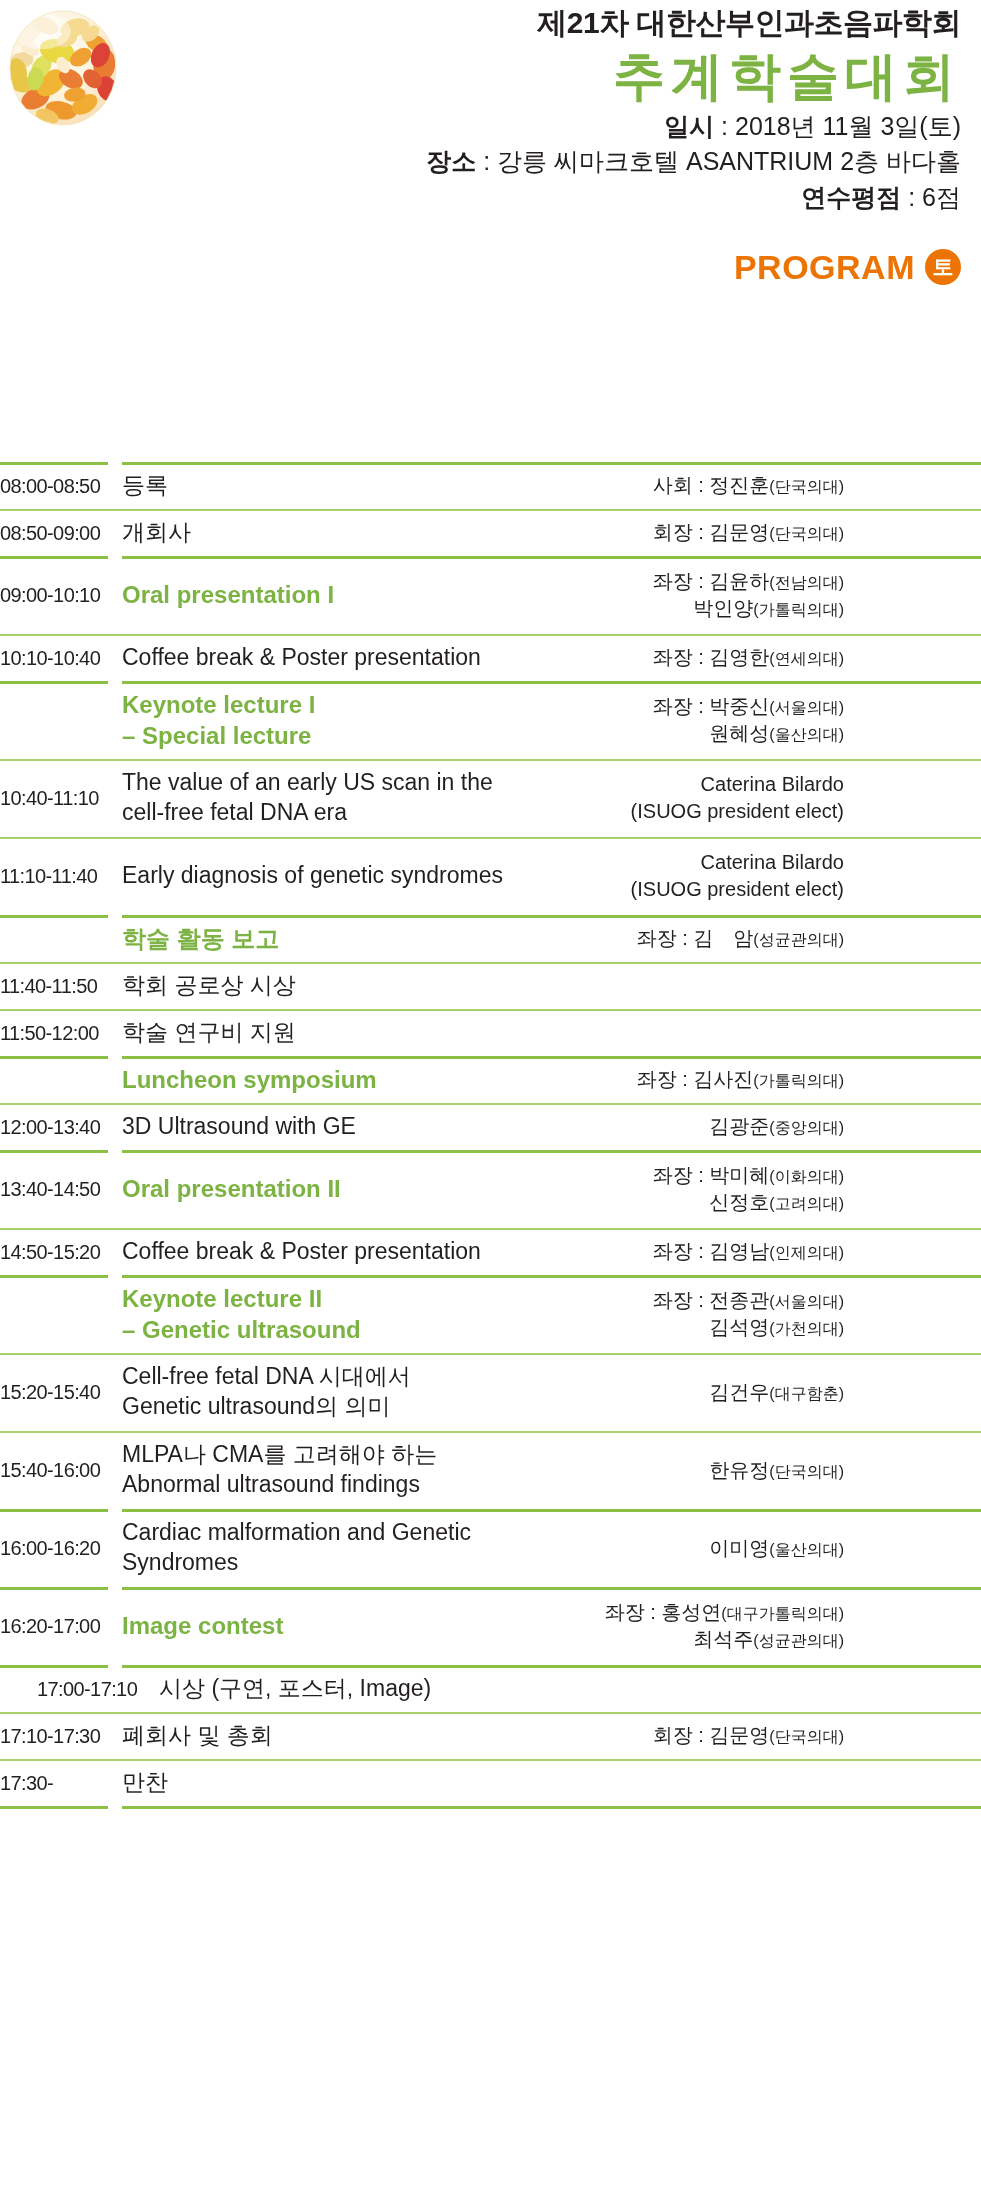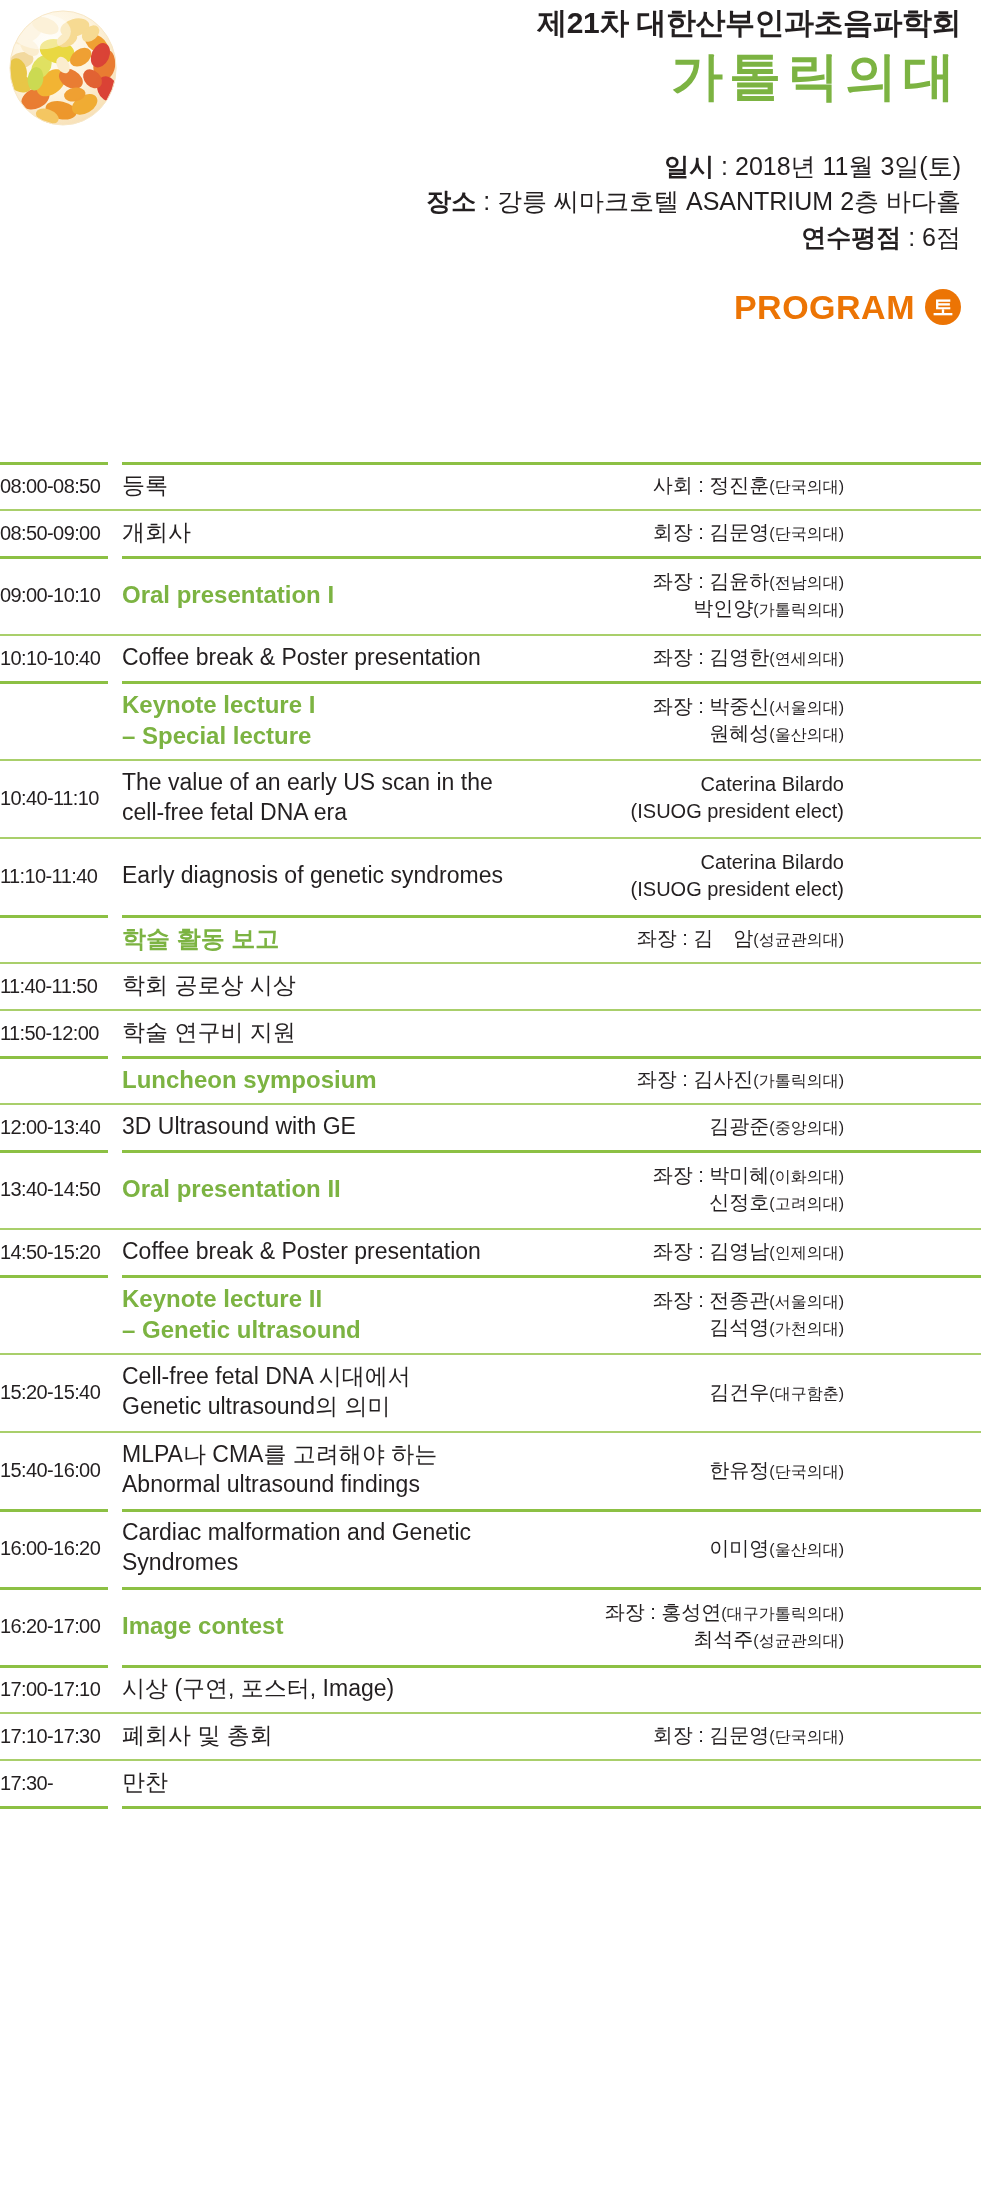--- a/index.html
+++ b/index.html
@@ -51,21 +51,20 @@
     font-size: 52px;
     font-weight: 700;
     color: #7cb342;
     line-height: 1.25;
     letter-spacing: 6px;
     margin-top: 2px;
     white-space: nowrap;
   }
 
   .meta {
-    margin-top: 40px;
   }
   .meta-row {
     font-size: 25px;
     line-height: 1.42;
     color: #231f20;
     white-space: nowrap;
   }
   .meta-row .lbl { font-weight: 700; }
 
   .program-head {
@@ -223,21 +222,21 @@
           <ellipse cx="30" cy="74" rx="8" ry="12" fill="#c9d84a" transform="rotate(8 30 74)"></ellipse>
         </g>
         <ellipse cx="36" cy="26" rx="30" ry="18" fill="#ffffff" opacity="0.45"></ellipse>
       </g>
       <ellipse cx="58" cy="63" rx="54" ry="58" fill="none" stroke="#f7e7c6" stroke-width="1"></ellipse>
     </svg>
   </div>
 
   <div class="header-text">
     <div class="line-1">제21차 대한산부인과초음파학회</div>
-    <div class="line-2">가톨릭의대</div>
+    <div class="line-2">추계학술대회</div>
 
     <div class="meta">
       <div class="meta-row">
         <span class="lbl">일시</span><span> : </span><span>2018년 11월 3일(토)</span>
       </div>
       <div class="meta-row">
         <span class="lbl">장소</span><span> : </span><span>강릉 씨마크호텔 ASANTRIUM 2층 바다홀</span>
       </div>
       <div class="meta-row">
         <span class="lbl">연수평점</span><span> : </span><span>6점</span>
@@ -544,21 +543,21 @@
       <div class="c-chair">
         <span class="nm2">좌장 : 홍성연<span class="aff">(대구가톨릭의대)</span></span>
         <span class="nm2">최석주<span class="aff">(성균관의대)</span></span>
       </div>
     </div>
     <div class="rule">
       <div class="seg-time"></div>
       <div class="seg-gap"></div>
       <div class="seg-rest"></div>
     </div>
-    <div class="row" style="min-height: 47px; padding-top: 6px; padding-bottom: 6px;">
+    <div class="row" style="min-height: 47px; padding-top: 6px; padding-bottom: 6px; margin-left: 37px;">
       <div class="c-time">17:00-17:10</div>
       <div class="c-gap"></div>
       <div class="c-title">
         <span class="sub">시상 (구연, 포스터, Image)</span>
       </div>
       <div class="c-chair"></div>
     </div>
     <div class="rule full-thin">
       <div class="seg-time"></div>
       <div class="seg-gap"></div>

